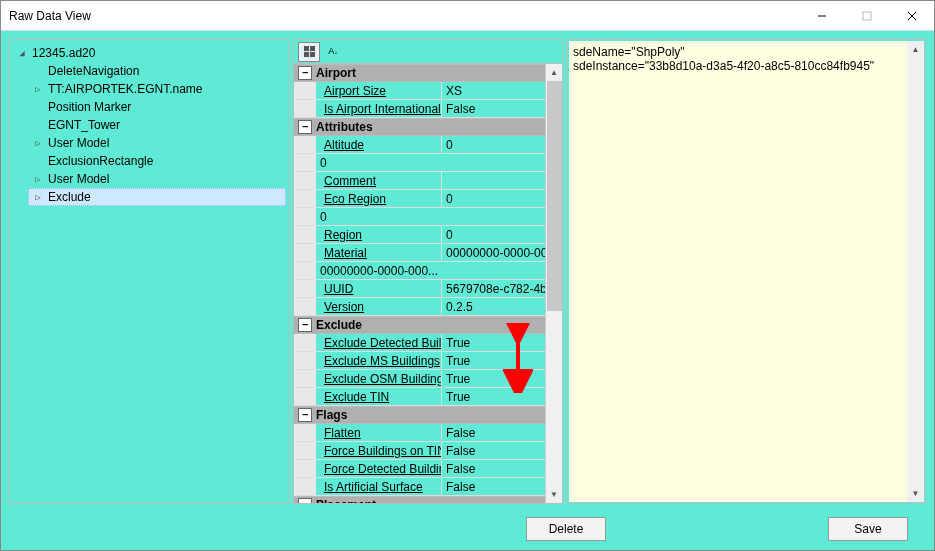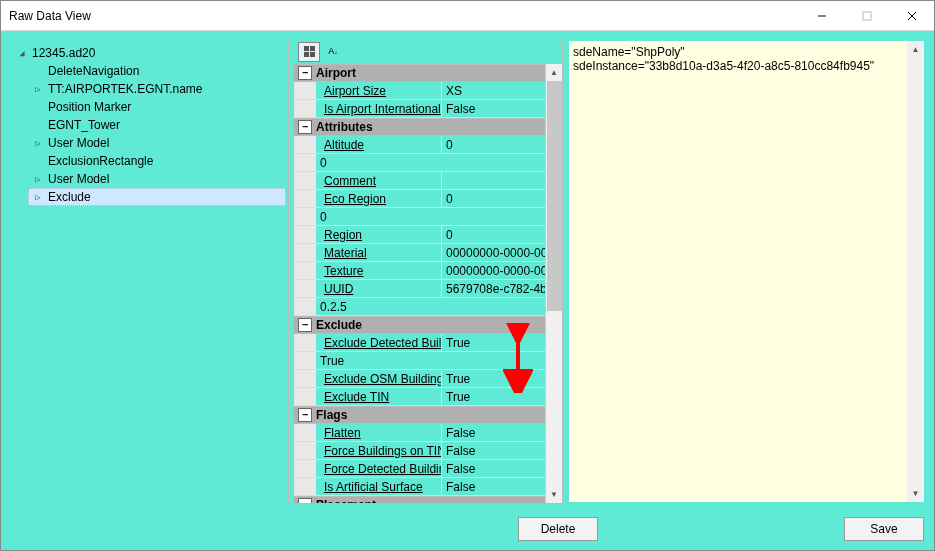--- a/index.html
+++ b/index.html
@@ -220,22 +220,22 @@
     right: 1px;
     top: 1px;
     bottom: 1px;
     width: 17px;
     background: #f0f0f0;
   }
   .footer {
     height: 38px;
     display: flex;
     align-items: center;
-    padding: 4px 10px 8px;
-    gap: 12px;
+    padding: 4px 26px 8px;
+    gap: 4px;
   }
   .footer-spacer-left { width: 495px; }
   .footer-spacer-mid { flex: 1; }
   .btn {
     width: 80px;
     height: 24px;
     border: 1px solid #999;
     background: #f3f3f3;
     cursor: pointer;
     font-size: 12px;
@@ -385,43 +385,44 @@
               <div class="key">Region</div>
               <div class="val">0</div>
             </div>
             <div class="prop-row">
               <div class="gutter"></div>
               <div class="key">Material</div>
               <div class="val">00000000-0000-000...</div>
             </div>
             <div class="prop-row">
               <div class="gutter"></div>
-              <div class="key">Texture</div>
               <div class="val">00000000-0000-000...</div>
             </div>
             <div class="prop-row">
               <div class="gutter"></div>
               <div class="key">UUID</div>
               <div class="val">5679708e-c782-4b8...</div>
             </div>
             <div class="prop-row">
               <div class="gutter"></div>
+              <div class="key">Version</div>
               <div class="val">0.2.5</div>
             </div>
             <div class="cat-row">
               <span class="cat-exp">−</span>
               <span>Exclude</span>
             </div>
             <div class="prop-row">
               <div class="gutter"></div>
               <div class="key">Exclude Detected Buildi...</div>
               <div class="val">True</div>
             </div>
             <div class="prop-row">
               <div class="gutter"></div>
+              <div class="key">Exclude MS Buildings</div>
               <div class="val">True</div>
             </div>
             <div class="prop-row">
               <div class="gutter"></div>
               <div class="key">Exclude OSM Buildings</div>
               <div class="val">True</div>
             </div>
             <div class="prop-row">
               <div class="gutter"></div>
               <div class="key">Exclude TIN</div>

